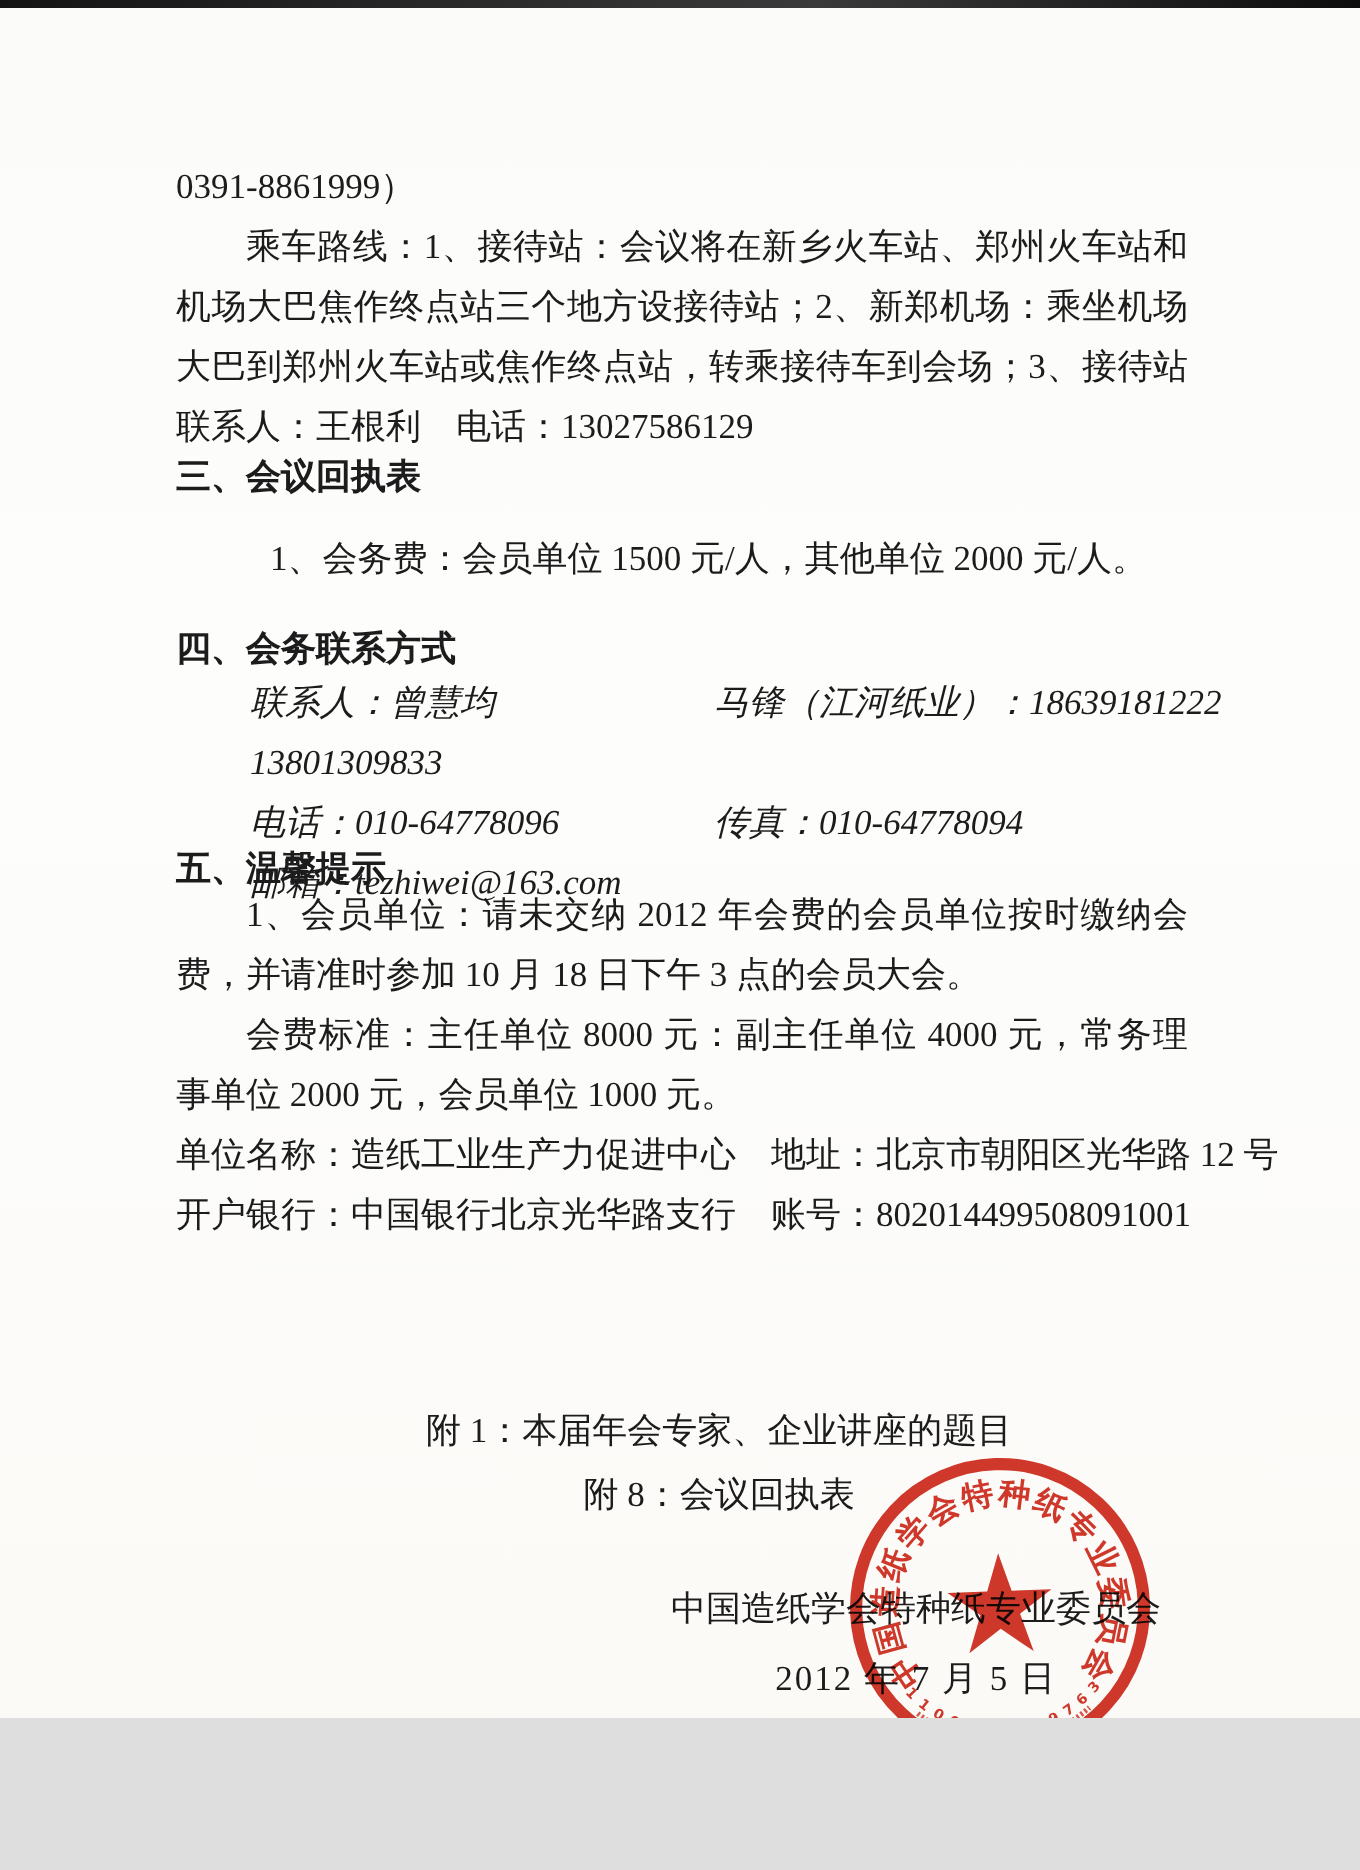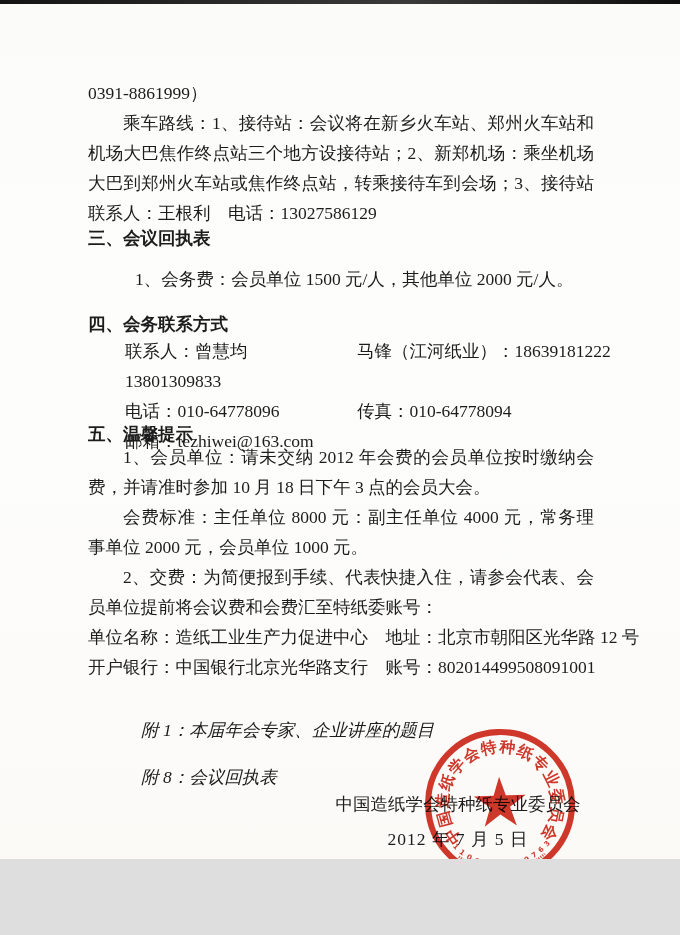--- a/index.html
+++ b/index.html
@@ -10,25 +10,25 @@
     color:#1c1c1c;overflow:hidden;
   }
   .scan-edge-top{position:absolute;top:0;left:0;width:680px;height:4px;
     background:linear-gradient(90deg,#141414,#3a3a3a 60%,#0d0d0d);}
   .blk{position:absolute;left:88px;width:506px;font-size:17.5px;line-height:30px;}
   .para{margin:0;text-align:justify;text-indent:2em;}
   .noindent{text-indent:0;}
   .nowrap{white-space:nowrap;text-align:center;}
   .heading{margin:0;font-size:17.5px;font-weight:bold;line-height:28px;}
   .item{margin:12px;text-indent:2em;text-align:left;}
-  .rows{padding-left:37px;}
+  .rows{padding-left:37px;font-style:italic;}
   .row{display:flex;line-height:30px;}
   .row .l{width:232px;}
   .row .r{flex:1;}
-  .attach-line{margin:16px;padding-left:37px;line-height:31px;text-align:left;font-style:italic;}
+  .attach-line{margin:1px;padding-left:37px;line-height:31px;text-align:center;}
   .sig{position:absolute;left:332px;top:789px;width:252px;font-size:17.5px;line-height:30px;}
   .sig-org{text-align:center;}
   .sig-date{text-align:center;margin-top:5px;letter-spacing:1px;}
   .pageno{position:absolute;left:316px;top:861px;font-size:15px;line-height:20px;}
   .seal{position:absolute;left:424px;top:728px;width:152px;height:152px;
     mix-blend-mode:multiply;opacity:.93;transform:rotate(-2deg);}
   .seal svg{width:100%;height:100%;display:block;}
   .seal-ring-char{font-size:15.5px;font-weight:bold;text-anchor:middle;dominant-baseline:middle;
     font-family:"Liberation Serif","DejaVu Serif",serif;}
   .seal-serial-char{font-size:7px;font-weight:bold;text-anchor:middle;dominant-baseline:middle;
@@ -63,21 +63,20 @@
     <div class="row">
       <span class="l">邮箱：tezhiwei@163.com</span>
       <span class="r"></span>
     </div>
   </div>
 
   <h3 class="blk heading" style="top:420px;">五、温馨提示</h3>
   <div class="blk" style="top:442px;">
     <p class="para">1、会员单位：请未交纳 2012 年会费的会员单位按时缴纳会费，并请准时参加 10 月 18 日下午 3 点的会员大会。</p>
     <p class="para">会费标准：主任单位 8000 元：副主任单位 4000 元，常务理事单位 2000 元，会员单位 1000 元。</p>
-    <p class="para">2、交费：为简便报到手续、代表快捷入住，请参会代表、会员单位提前将会议费和会费汇至特纸委账号：</p>
     <p class="para noindent nowrap">单位名称：造纸工业生产力促进中心　地址：北京市朝阳区光华路 12 号</p>
     <p class="para noindent nowrap">开户银行：中国银行北京光华路支行　账号：802014499508091001</p>
   </div>
 
   <div class="blk" style="top:699px;">
     <p class="attach-line">附 1：本届年会专家、企业讲座的题目</p>
     <p class="attach-line">附 8：会议回执表</p>
   </div>
 
   <div class="sig">

